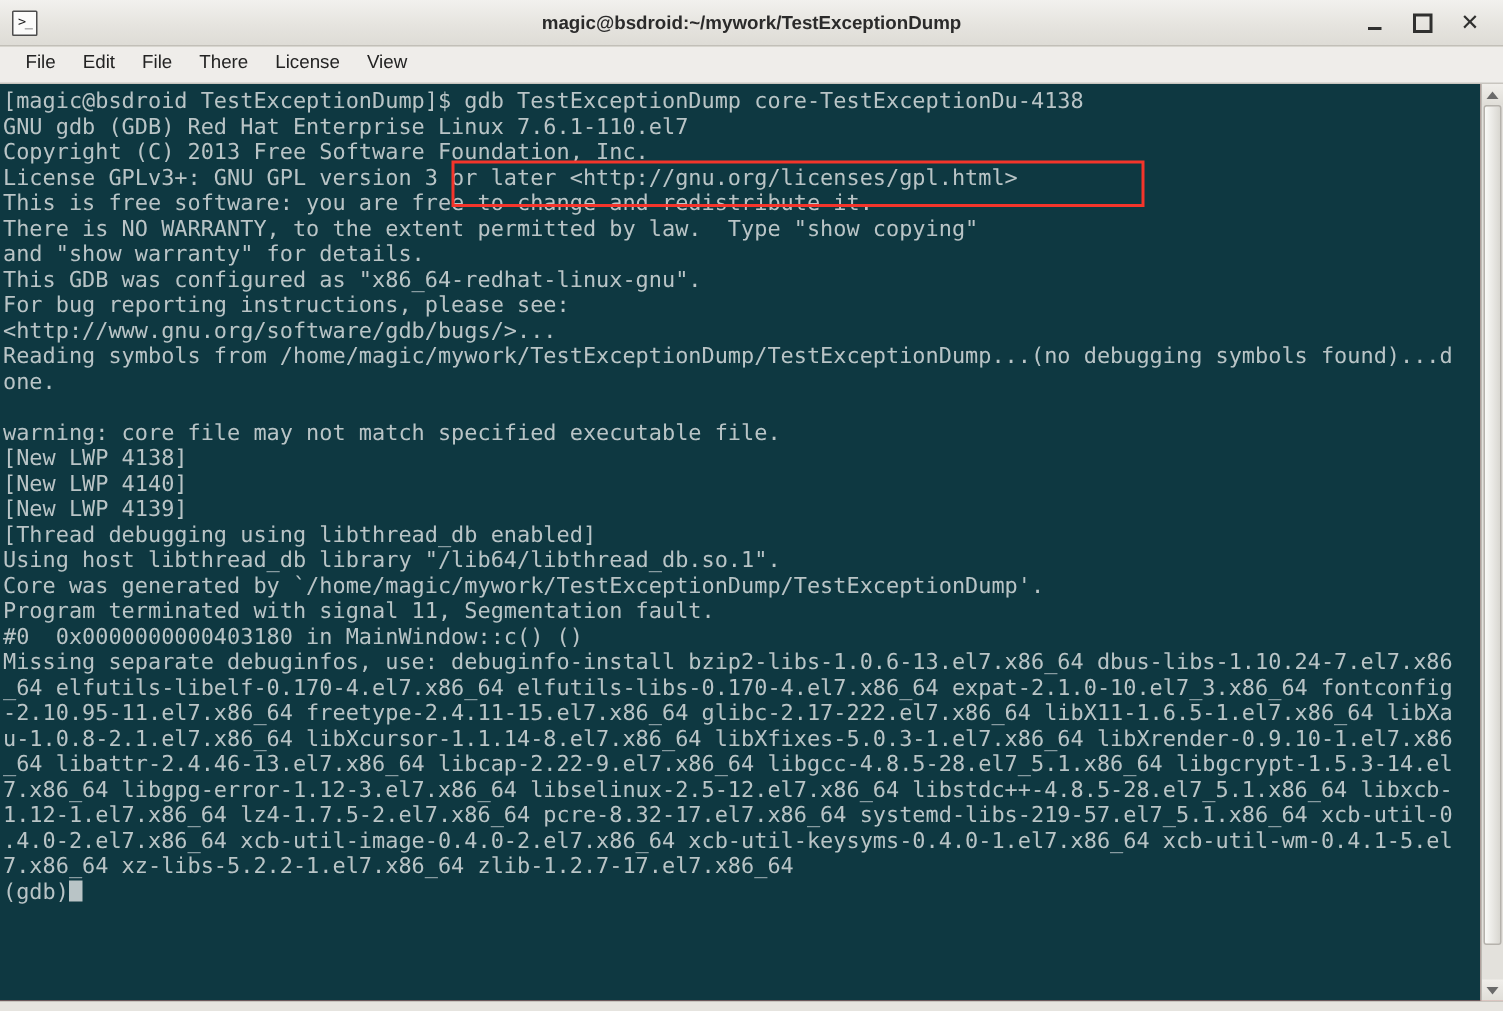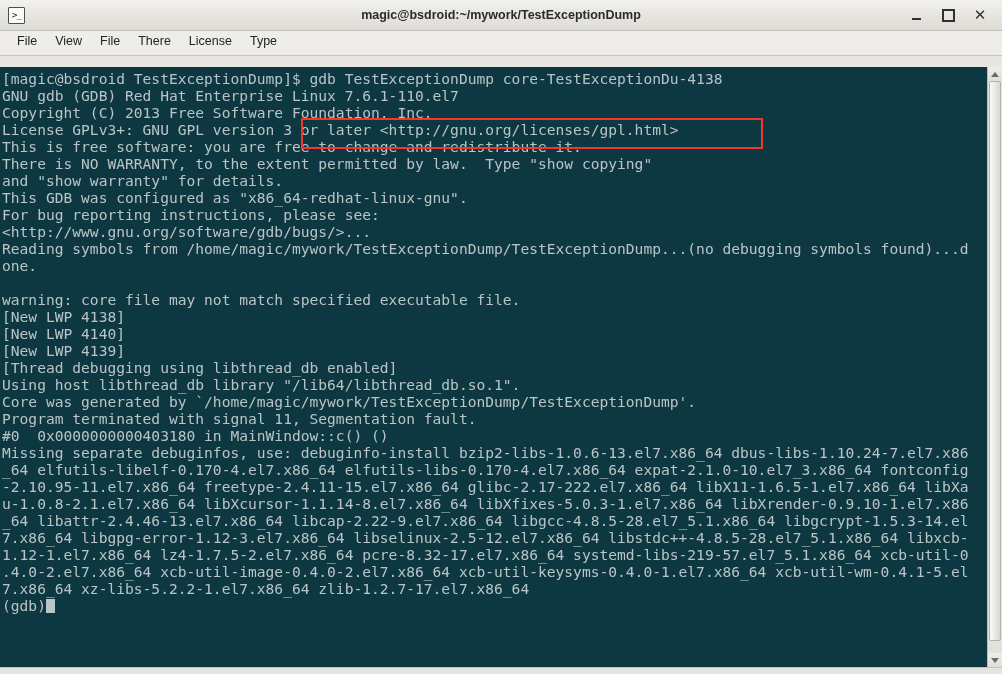--- a/index.html
+++ b/index.html
@@ -79,21 +79,20 @@
     cursor: default;
   }
 
   
   #term-wrap {
     flex: 1 1 auto;
     display: flex;
     background: #b91c1c;
     position: relative;
     min-height: 0;
-    margin-top: 11px;
   }
   #terminal {
     flex: 1 1 auto;
     background: #0e3841;
     color: #b9c4c6;
     font-family: "DejaVu Sans Mono", "Liberation Mono", monospace;
     font-size: 14.6px;
     line-height: 17px;
     padding: 3px 0 0 2px;
     white-space: pre;
@@ -172,25 +171,25 @@
     <div id="title-text">magic@bsdroid:~/mywork/TestExceptionDump</div>
     <div id="win-buttons">
       <div class="win-btn min"></div>
       <div class="win-btn max"></div>
       <div class="win-btn close">✕</div>
     </div>
   </div>
 
   <div id="menubar">
     <div class="menu-item">File</div>
-    <div class="menu-item">View</div>
+    <div class="menu-item">Edit</div>
     <div class="menu-item">File</div>
     <div class="menu-item">There</div>
     <div class="menu-item">License</div>
-    <div class="menu-item">Type</div>
+    <div class="menu-item">View</div>
   </div>
 
   <div id="term-wrap">
     <div id="terminal"><div class="tline">[magic@bsdroid TestExceptionDump]$ gdb TestExceptionDump core-TestExceptionDu-4138</div><div class="tline">GNU gdb (GDB) Red Hat Enterprise Linux 7.6.1-110.el7</div><div class="tline">Copyright (C) 2013 Free Software Foundation, Inc.</div><div class="tline">License GPLv3+: GNU GPL version 3 or later &lt;http://gnu.org/licenses/gpl.html&gt;</div><div class="tline">This is free software: you are free to change and redistribute it.</div><div class="tline">There is NO WARRANTY, to the extent permitted by law.  Type "show copying"</div><div class="tline">and "show warranty" for details.</div><div class="tline">This GDB was configured as "x86_64-redhat-linux-gnu".</div><div class="tline">For bug reporting instructions, please see:</div><div class="tline">&lt;http://www.gnu.org/software/gdb/bugs/&gt;...</div><div class="tline">Reading symbols from /home/magic/mywork/TestExceptionDump/TestExceptionDump...(no debugging symbols found)...d</div><div class="tline">one.</div><div class="tline"></div><div class="tline">warning: core file may not match specified executable file.</div><div class="tline">[New LWP 4138]</div><div class="tline">[New LWP 4140]</div><div class="tline">[New LWP 4139]</div><div class="tline">[Thread debugging using libthread_db enabled]</div><div class="tline">Using host libthread_db library "/lib64/libthread_db.so.1".</div><div class="tline">Core was generated by `/home/magic/mywork/TestExceptionDump/TestExceptionDump'.</div><div class="tline">Program terminated with signal 11, Segmentation fault.</div><div class="tline">#0  0x0000000000403180 in MainWindow::c() ()</div><div class="tline">Missing separate debuginfos, use: debuginfo-install bzip2-libs-1.0.6-13.el7.x86_64 dbus-libs-1.10.24-7.el7.x86</div><div class="tline">_64 elfutils-libelf-0.170-4.el7.x86_64 elfutils-libs-0.170-4.el7.x86_64 expat-2.1.0-10.el7_3.x86_64 fontconfig</div><div class="tline">-2.10.95-11.el7.x86_64 freetype-2.4.11-15.el7.x86_64 glibc-2.17-222.el7.x86_64 libX11-1.6.5-1.el7.x86_64 libXa</div><div class="tline">u-1.0.8-2.1.el7.x86_64 libXcursor-1.1.14-8.el7.x86_64 libXfixes-5.0.3-1.el7.x86_64 libXrender-0.9.10-1.el7.x86</div><div class="tline">_64 libattr-2.4.46-13.el7.x86_64 libcap-2.22-9.el7.x86_64 libgcc-4.8.5-28.el7_5.1.x86_64 libgcrypt-1.5.3-14.el</div><div class="tline">7.x86_64 libgpg-error-1.12-3.el7.x86_64 libselinux-2.5-12.el7.x86_64 libstdc++-4.8.5-28.el7_5.1.x86_64 libxcb-</div><div class="tline">1.12-1.el7.x86_64 lz4-1.7.5-2.el7.x86_64 pcre-8.32-17.el7.x86_64 systemd-libs-219-57.el7_5.1.x86_64 xcb-util-0</div><div class="tline">.4.0-2.el7.x86_64 xcb-util-image-0.4.0-2.el7.x86_64 xcb-util-keysyms-0.4.0-1.el7.x86_64 xcb-util-wm-0.4.1-5.el</div><div class="tline">7.x86_64 xz-libs-5.2.2-1.el7.x86_64 zlib-1.2.7-17.el7.x86_64</div><div class="tline">(gdb)<span class="cursor-block"></span></div></div>
 
     <div id="scrollbar">
       <div id="scroll-up">
         <span class="arrow-up"></span>
       </div>
       <div id="scroll-thumb"></div>

